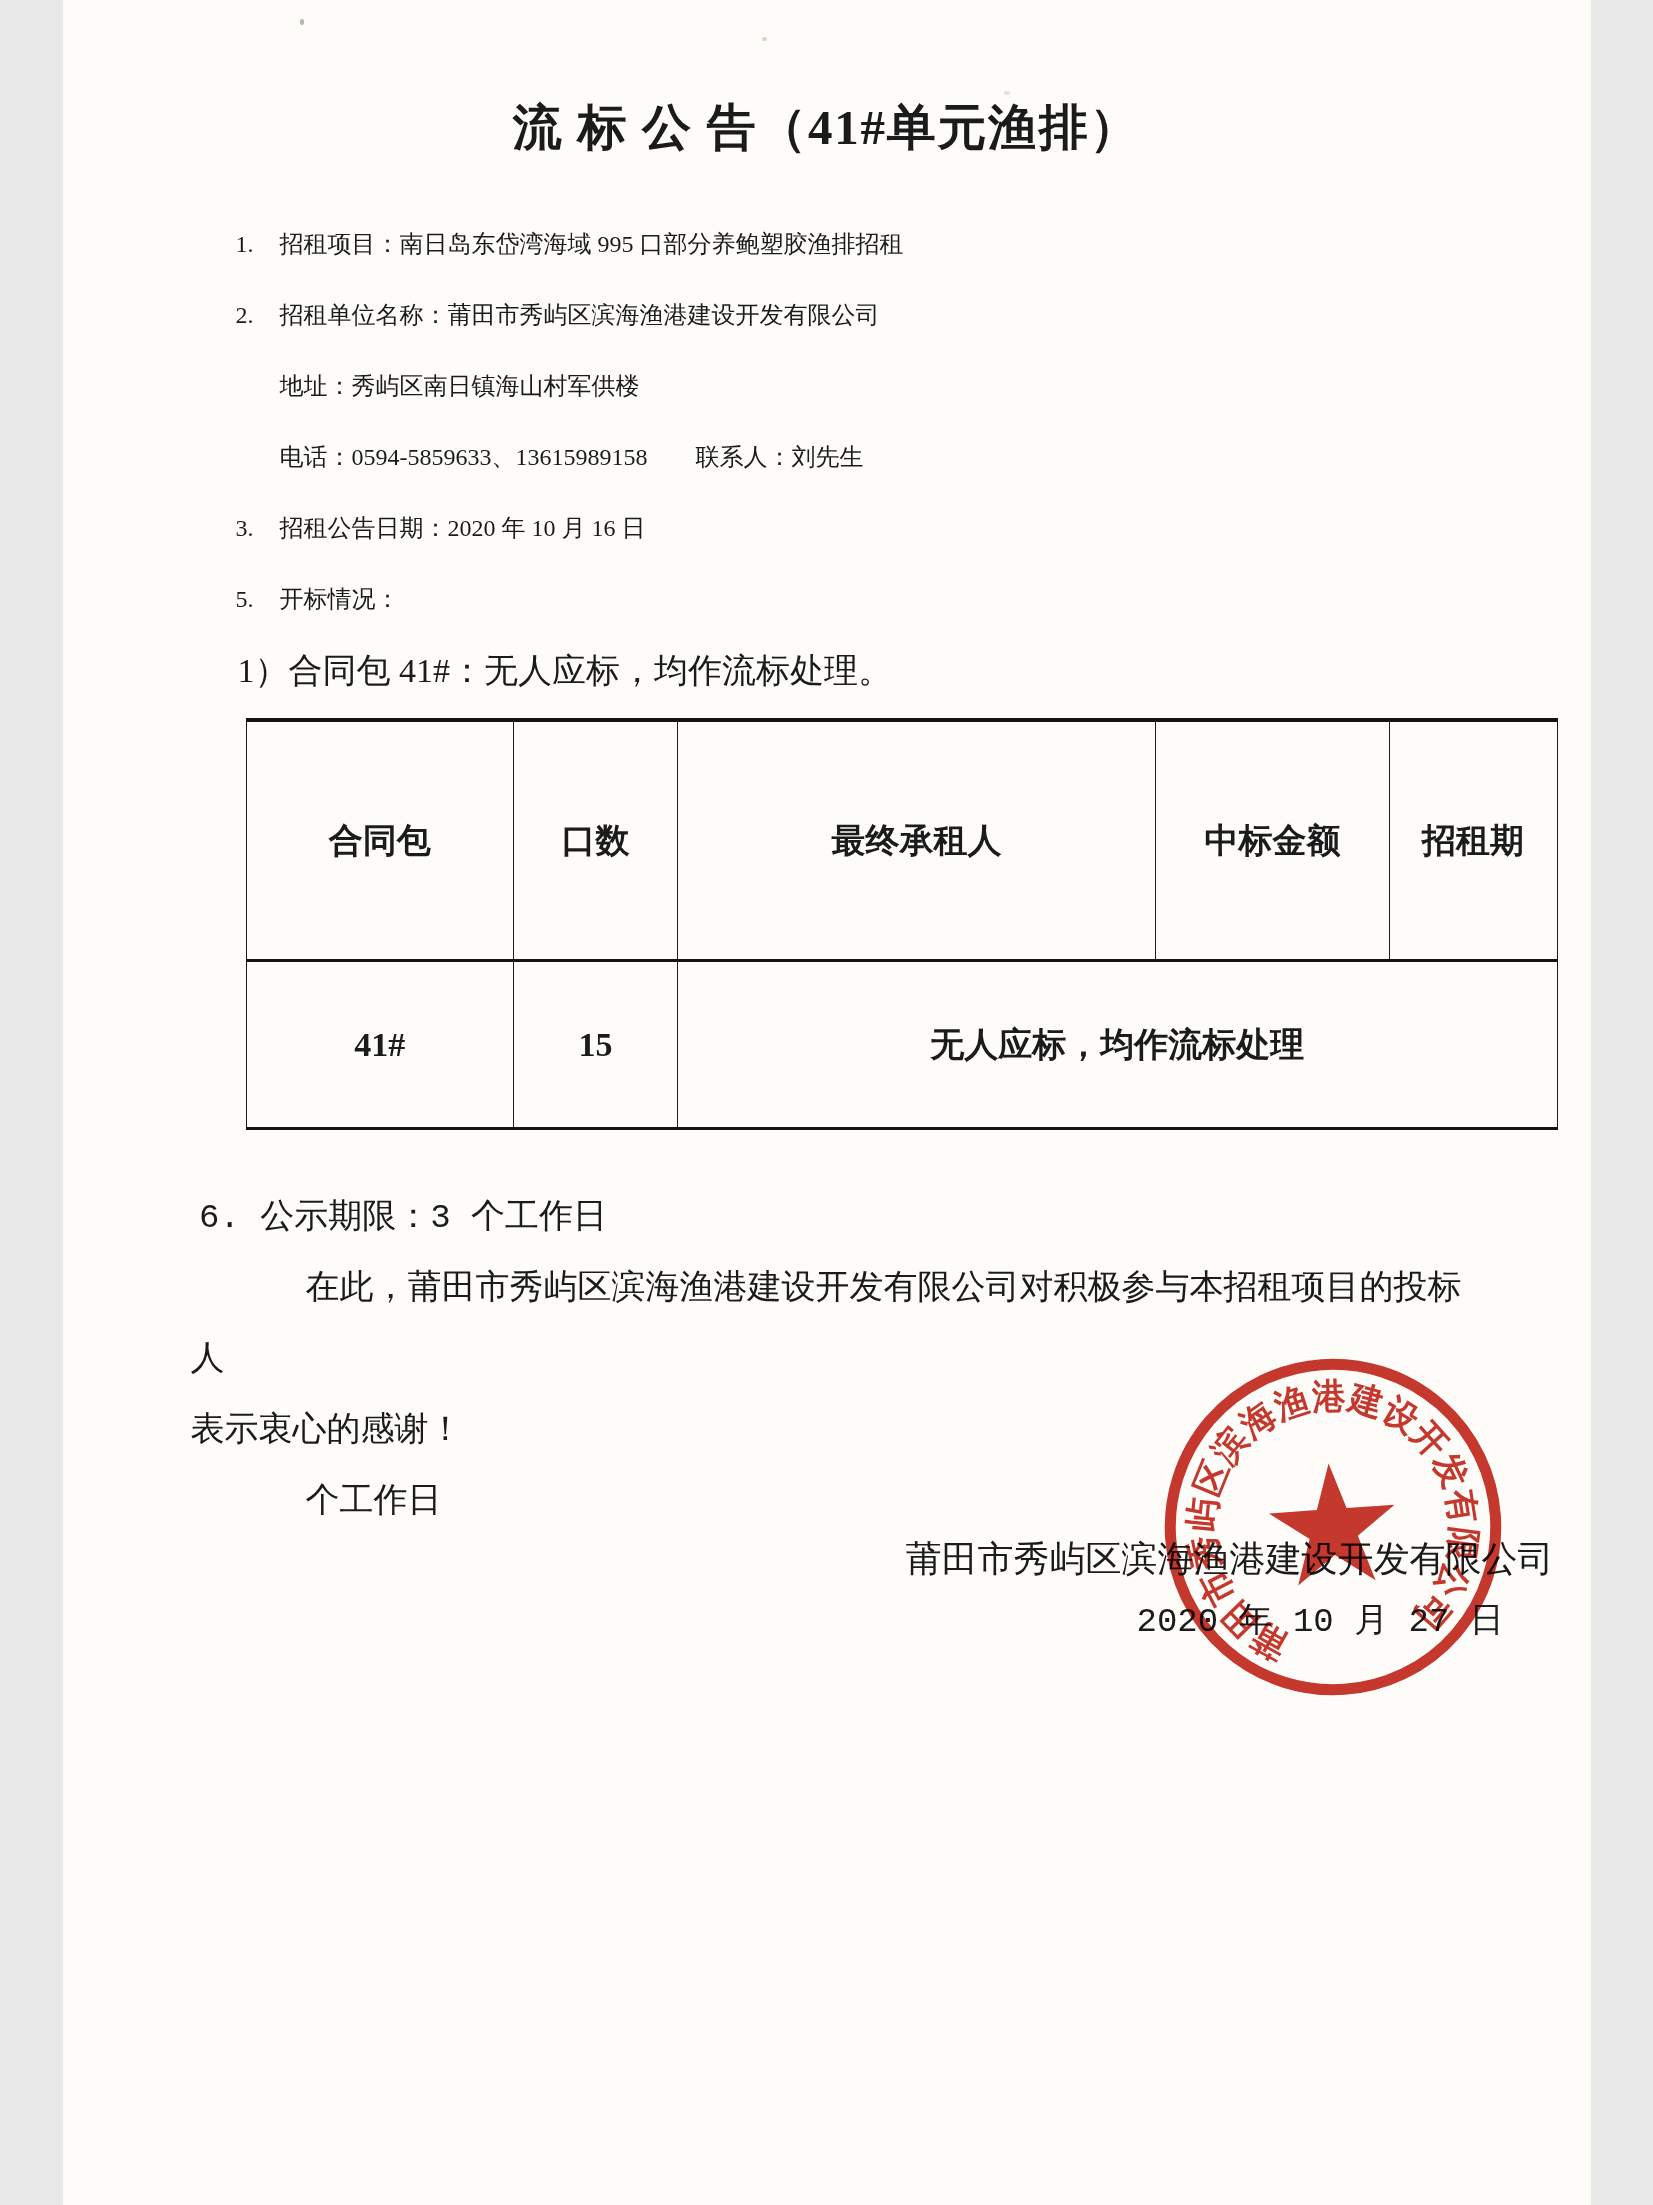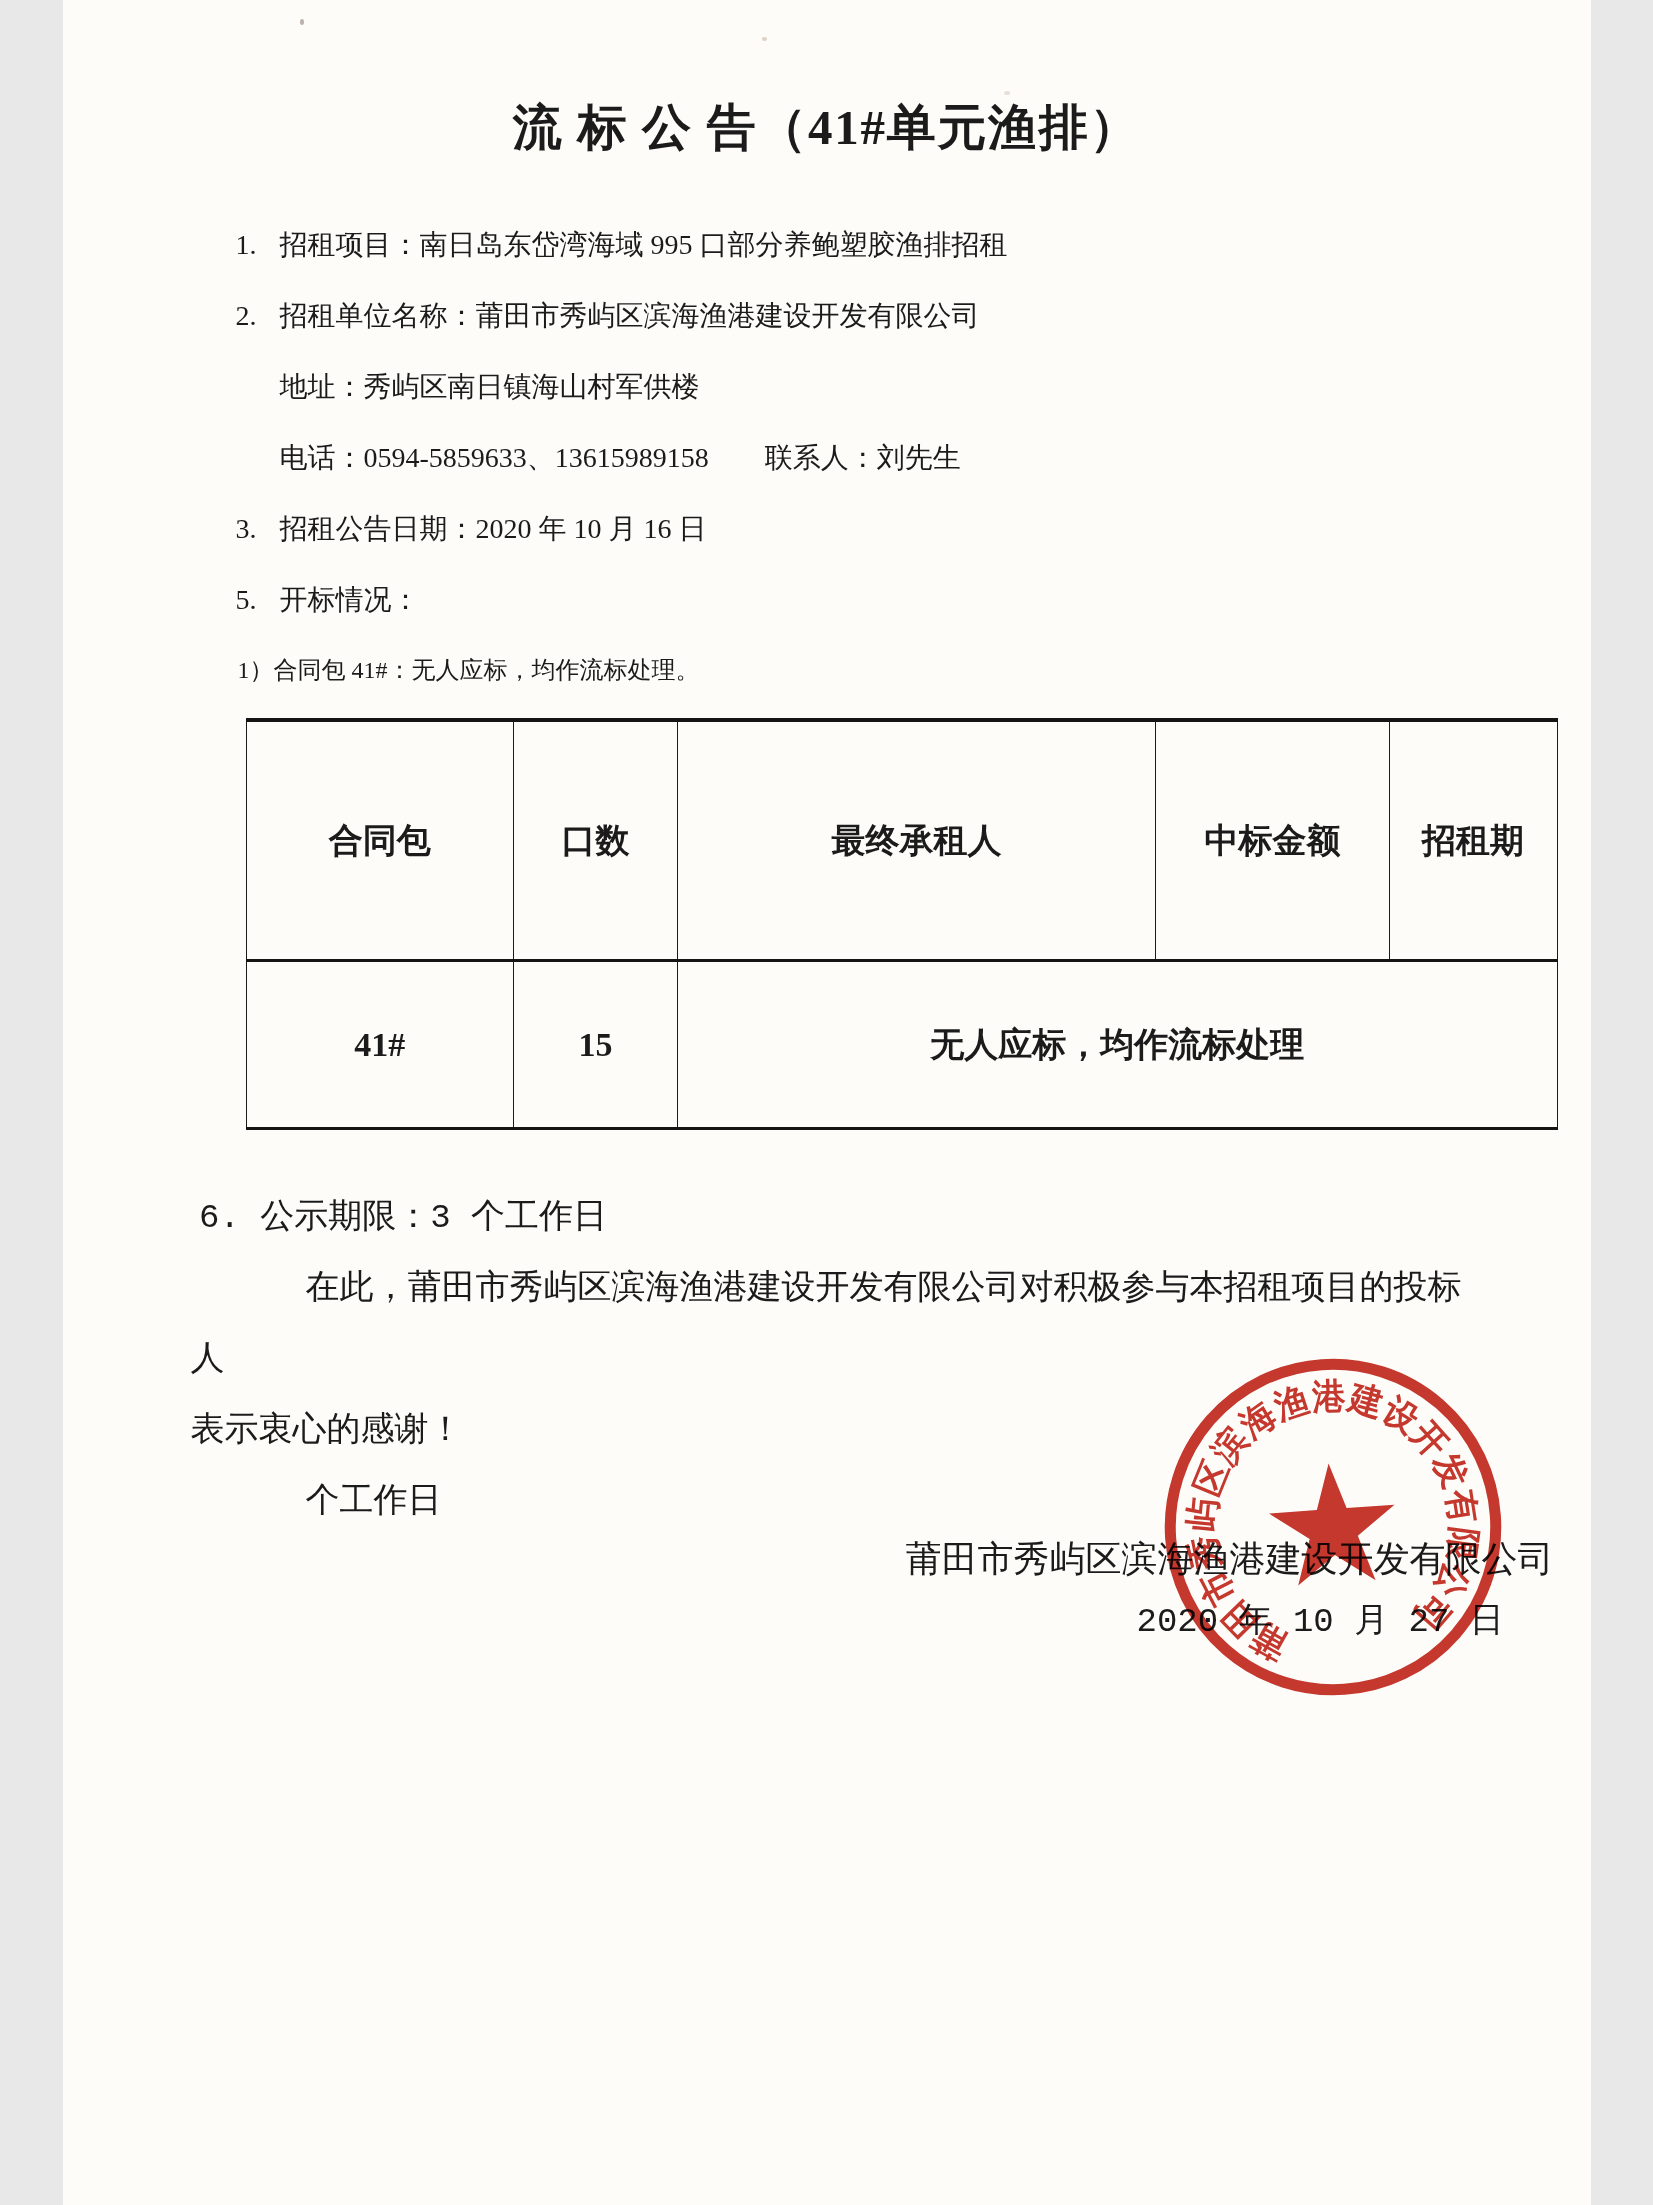--- a/index.html
+++ b/index.html
@@ -18,24 +18,24 @@
   .title{
     margin:94px 0 0 0;
     text-align:center;
     font-size:49px;
     font-weight:bold;
     line-height:68px;
     letter-spacing:1.7px;
     white-space:nowrap;
   }
   
-  .list{margin-top:47px;font-size:28px;line-height:71px;}
+  .list{margin-top:47px;font-size:24px;line-height:71px;}
   .item{padding-left:89px;}
   .item .num{display:inline-block;width:44px;margin-left:-44px;}
-  .sub-item{padding-left:47px;font-size:24px;line-height:71px;}
+  .sub-item{padding-left:47px;font-size:34px;line-height:71px;}
   
   table.bid{
     border-collapse:collapse;
     table-layout:fixed;
     width:1312px;
     margin:12px 0 0 55px;
     font-size:34px;
     border-top:4.3px solid #151515;
     border-bottom:3.4px solid #151515;
   }

